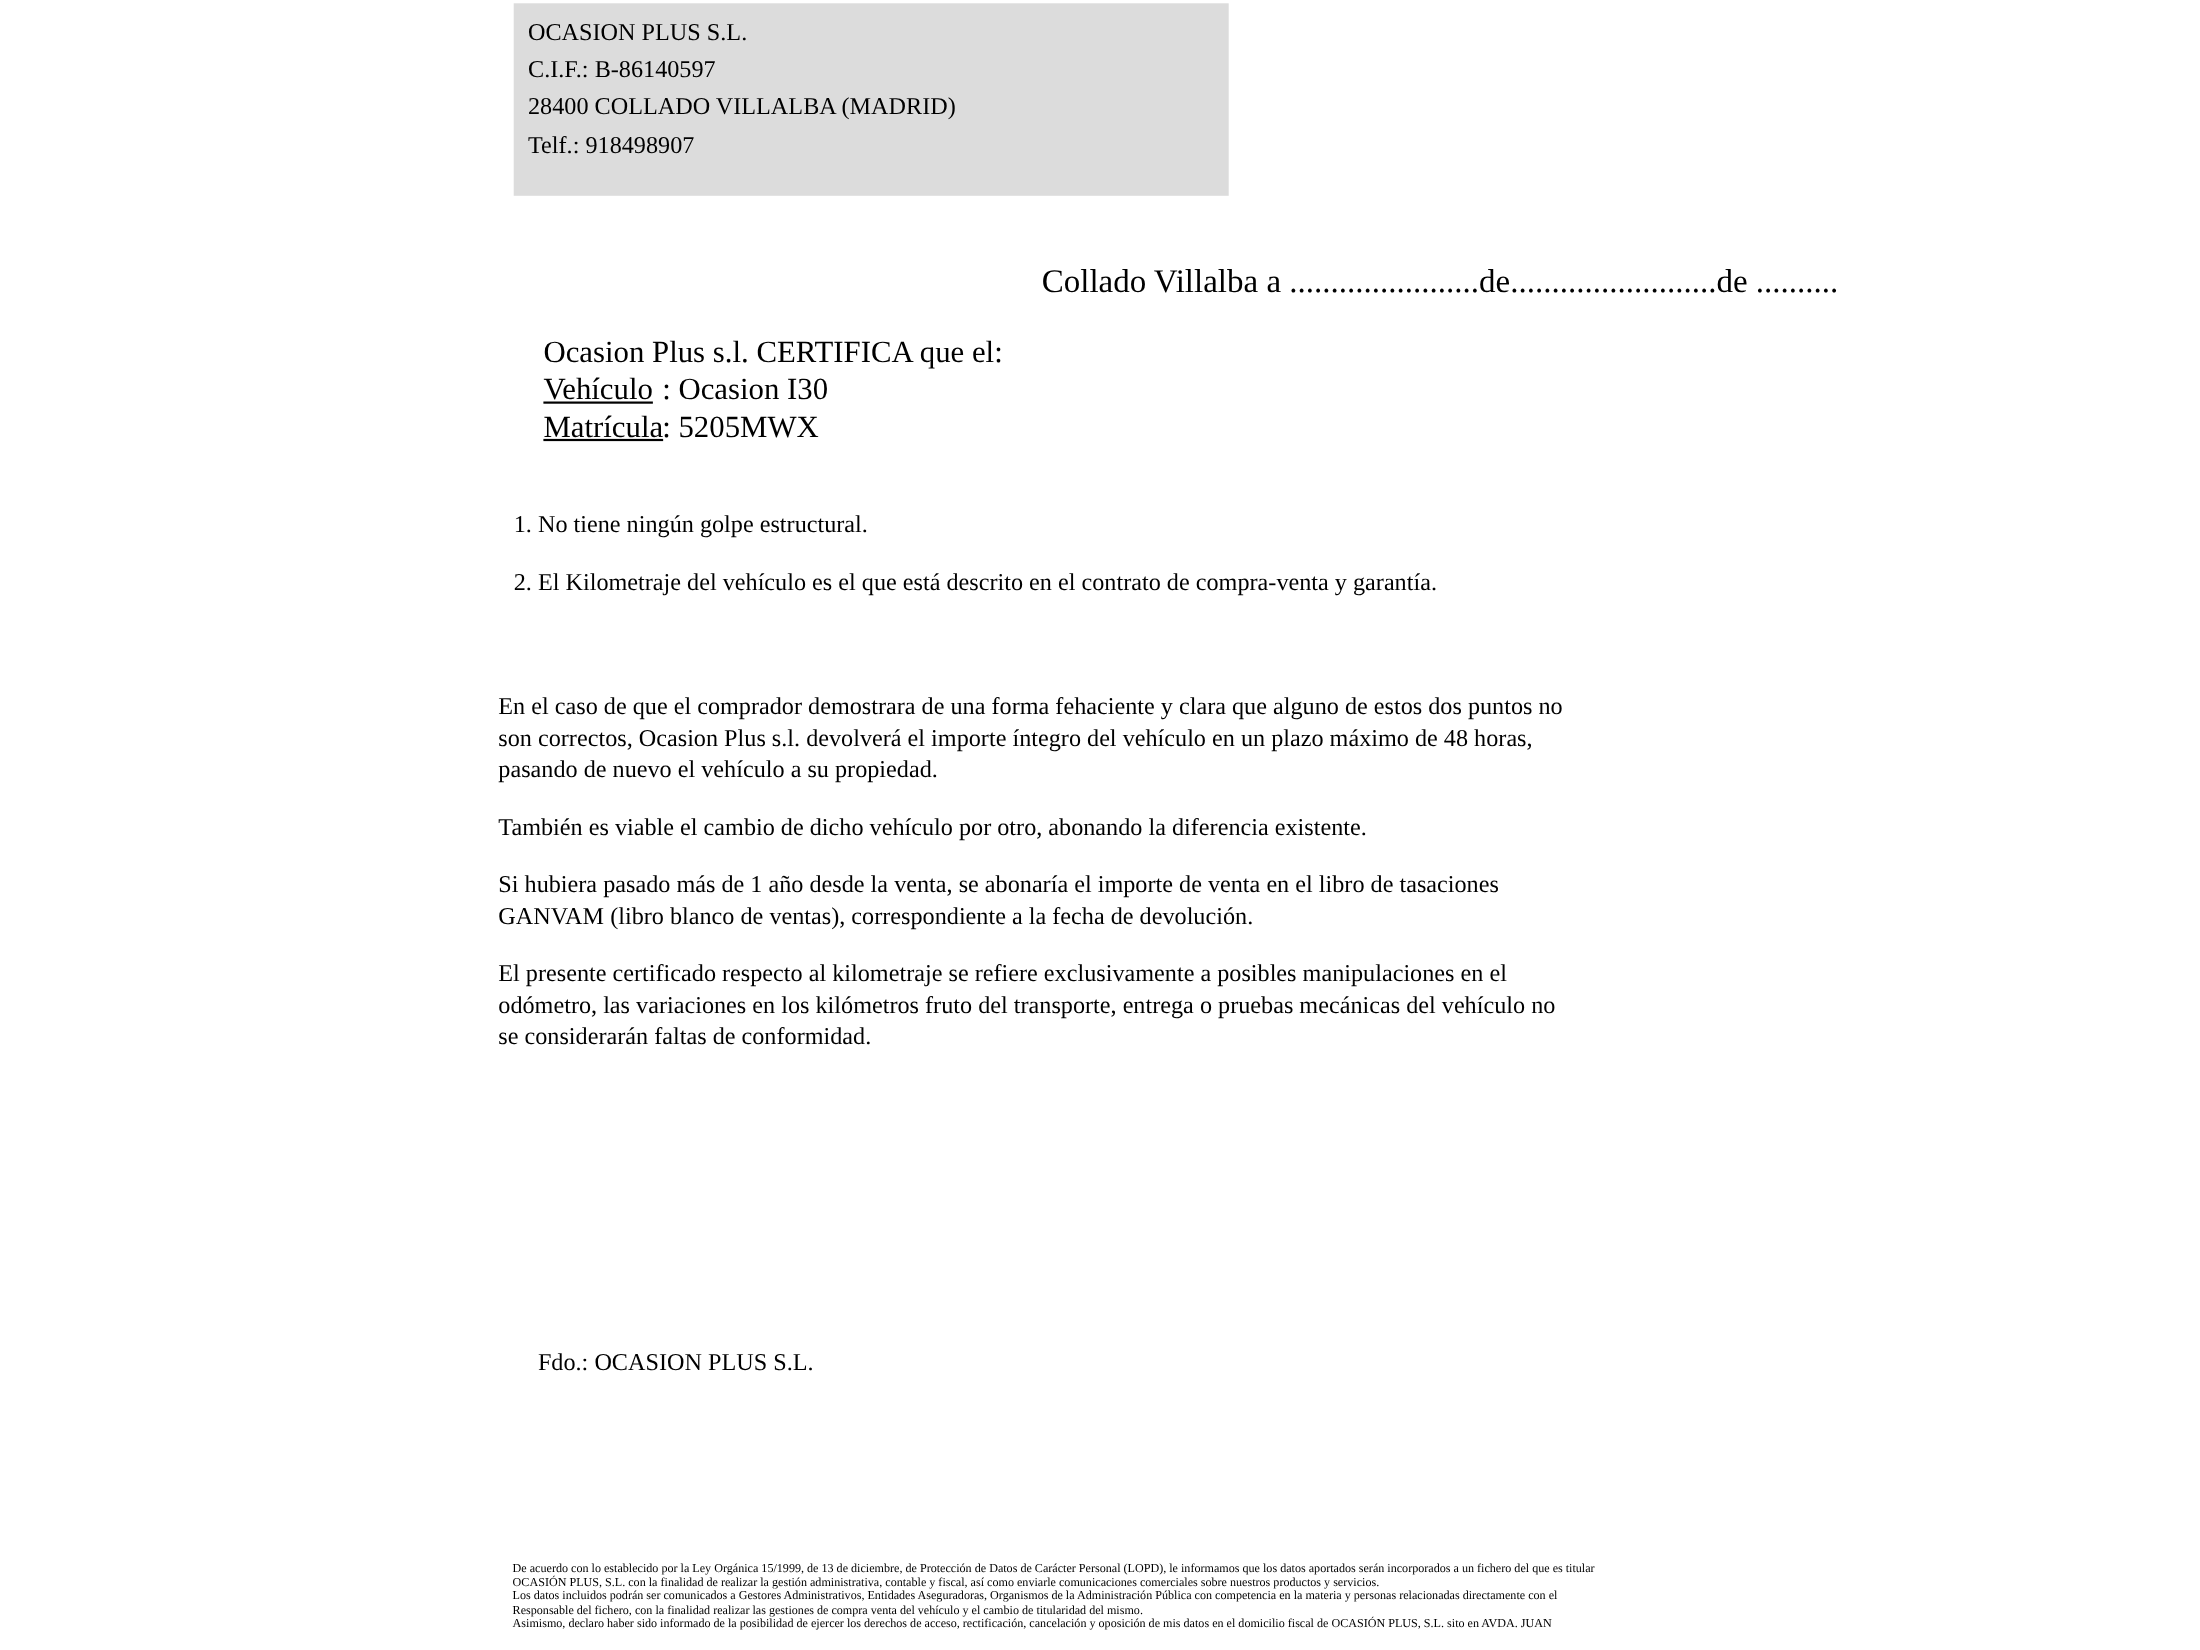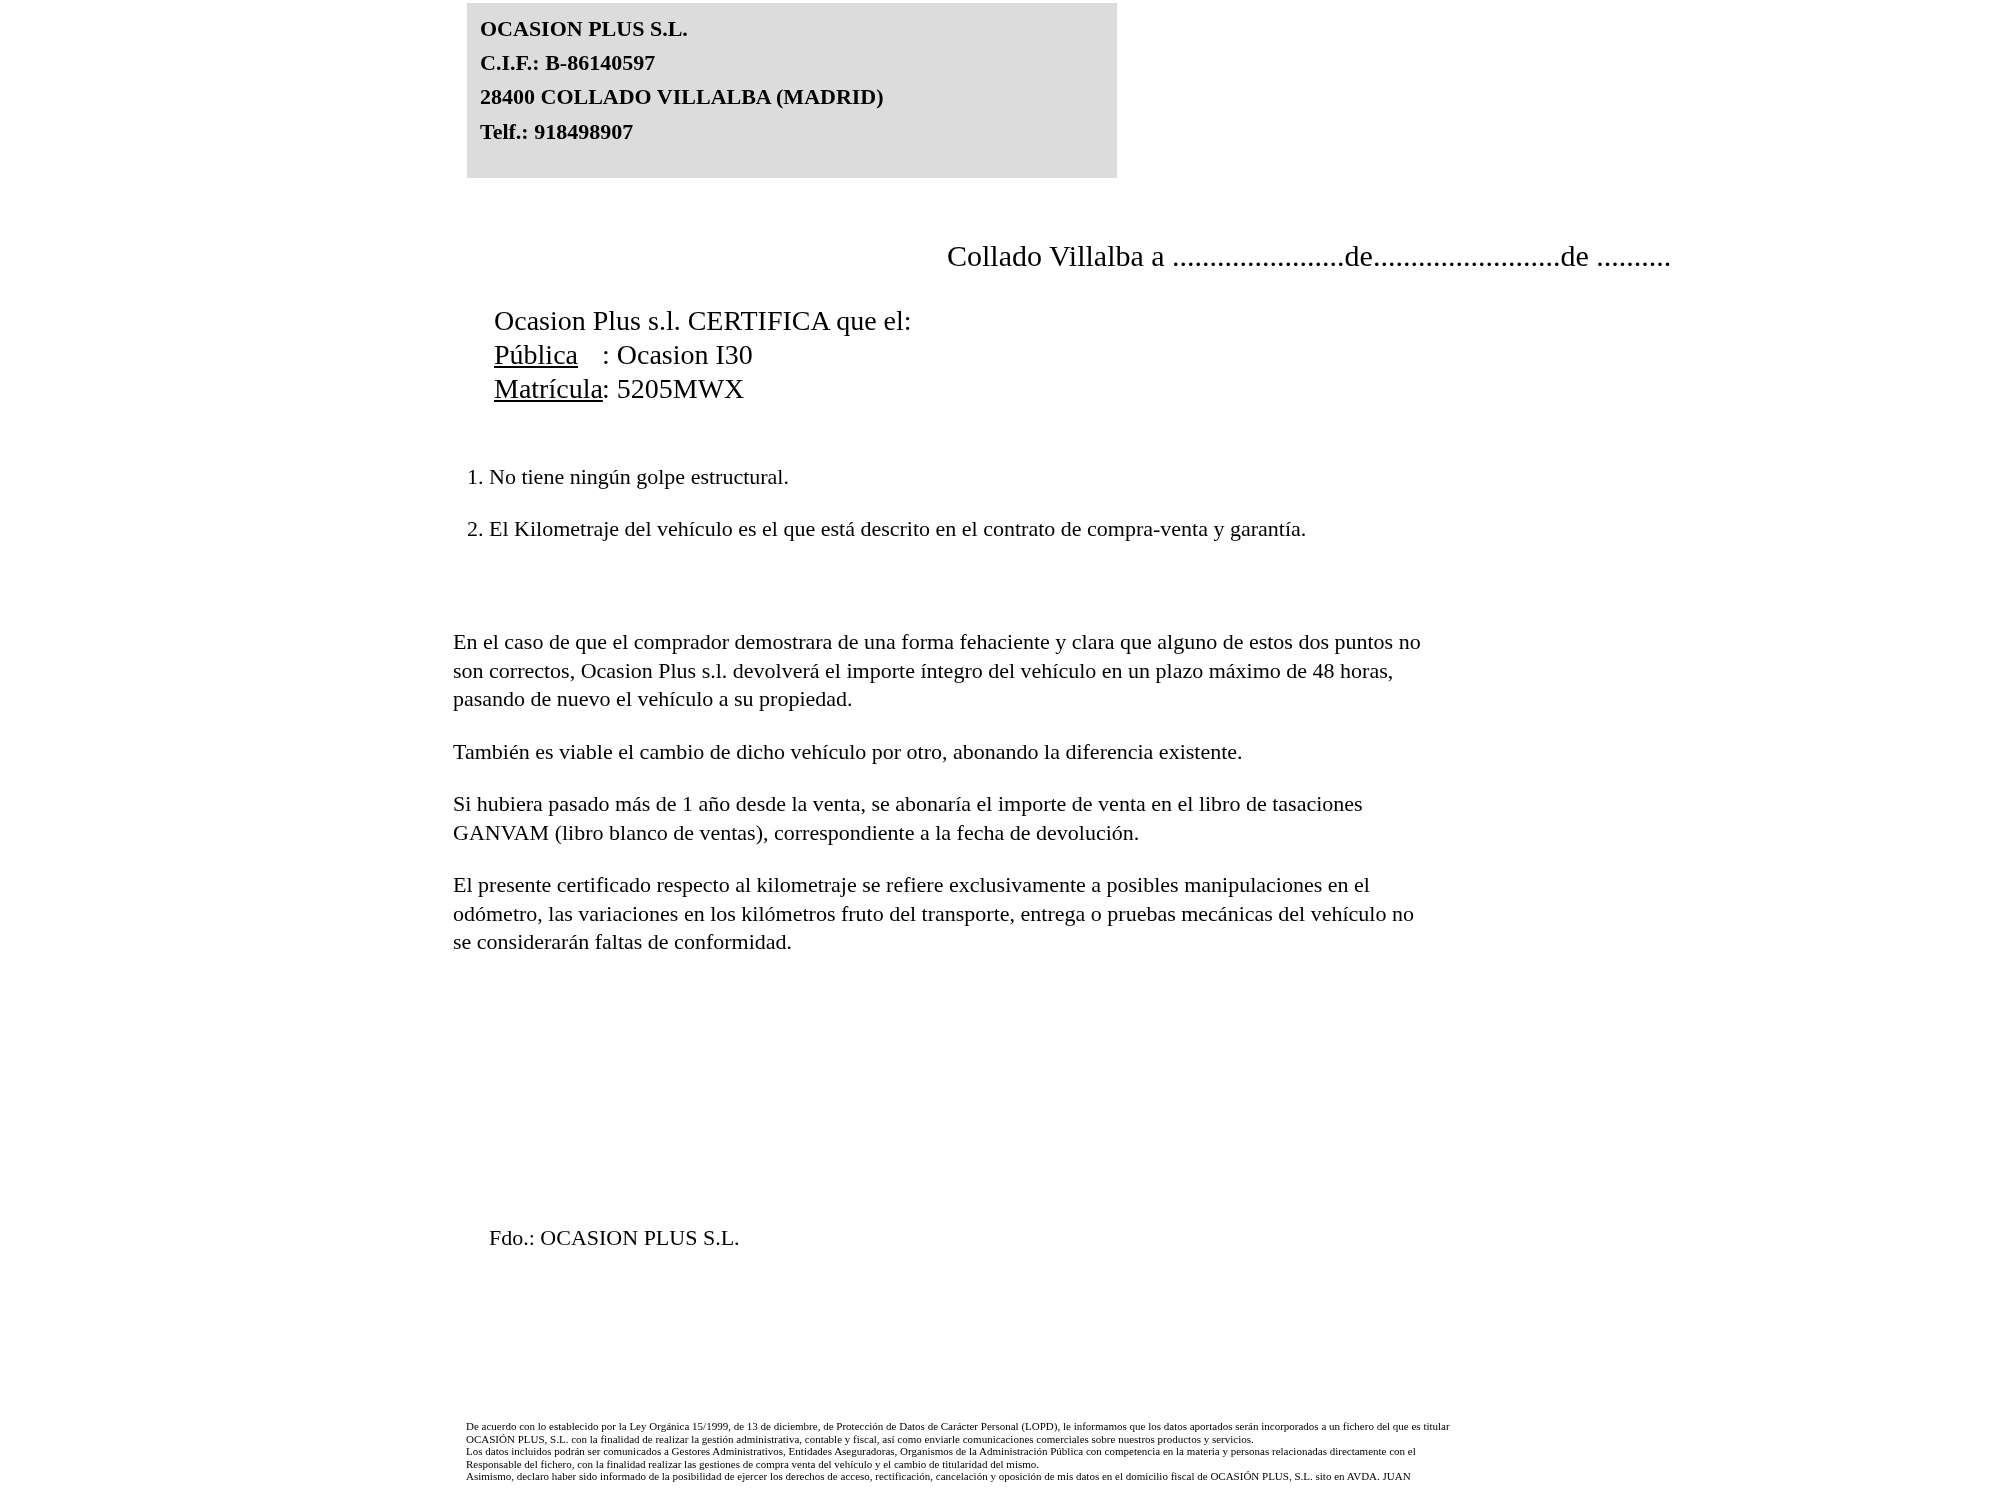--- a/index.html
+++ b/index.html
@@ -18,21 +18,21 @@
   }
   .company-box {
     position: absolute;
     left: 467px;
     top: 3px;
     width: 650px;
     height: 175px;
     background: #dcdcdc;
     box-sizing: border-box;
     padding: 9px 0 0 13px;
-    font-weight: bold;
+    font-weight: normal;
     font-size: 22px;
     line-height: 34.2px;
     white-space: nowrap;
   }
   .date-line {
     position: absolute;
     left: 947px;
     top: 239px;
     font-size: 30px;
     white-space: nowrap;
@@ -102,21 +102,21 @@
     <div>C.I.F.: B-86140597</div>
     <div>28400 COLLADO VILLALBA (MADRID)</div>
     <div>Telf.: 918498907</div>
   </div>
 
   <div class="date-line">Collado Villalba a .......................de.........................de ..........</div>
 
   <div class="certify-block">
     <div>Ocasion Plus s.l. CERTIFICA que el:</div>
     <div class="field-row">
-      <span class="label-wrap"><span class="u">Pública</span></span><span>: Ocasion I30</span>
+      <span class="label-wrap"><span class="u">Vehículo</span></span><span>: Ocasion I30</span>
     </div>
     <div class="field-row">
       <span class="label-wrap"><span class="u">Matrícula</span></span><span>: 5205MWX</span>
     </div>
   </div>
 
   <div class="points">
     <div class="point">1. No tiene ningún golpe estructural.</div>
     <div class="point">2. El Kilometraje del vehículo es el que está descrito en el contrato de compra-venta y garantía.</div>
   </div>

